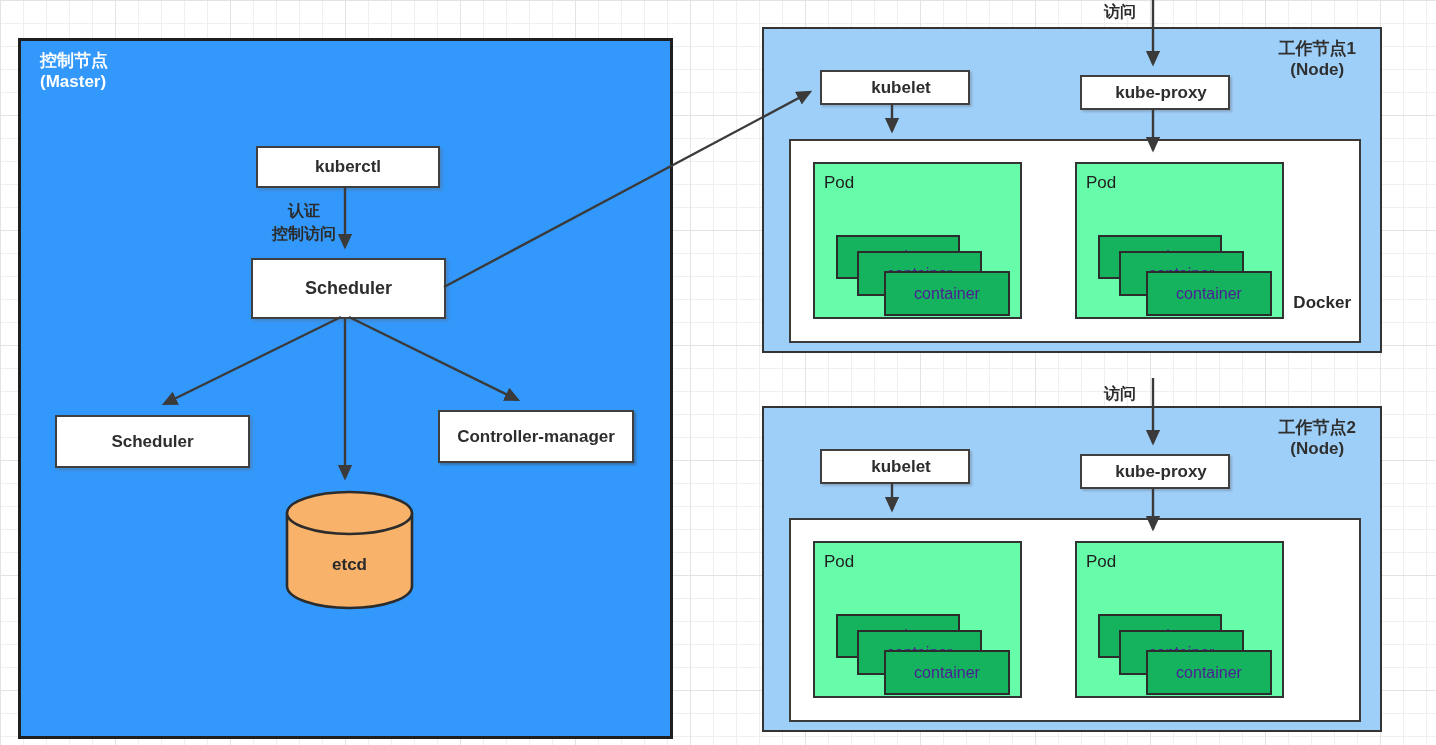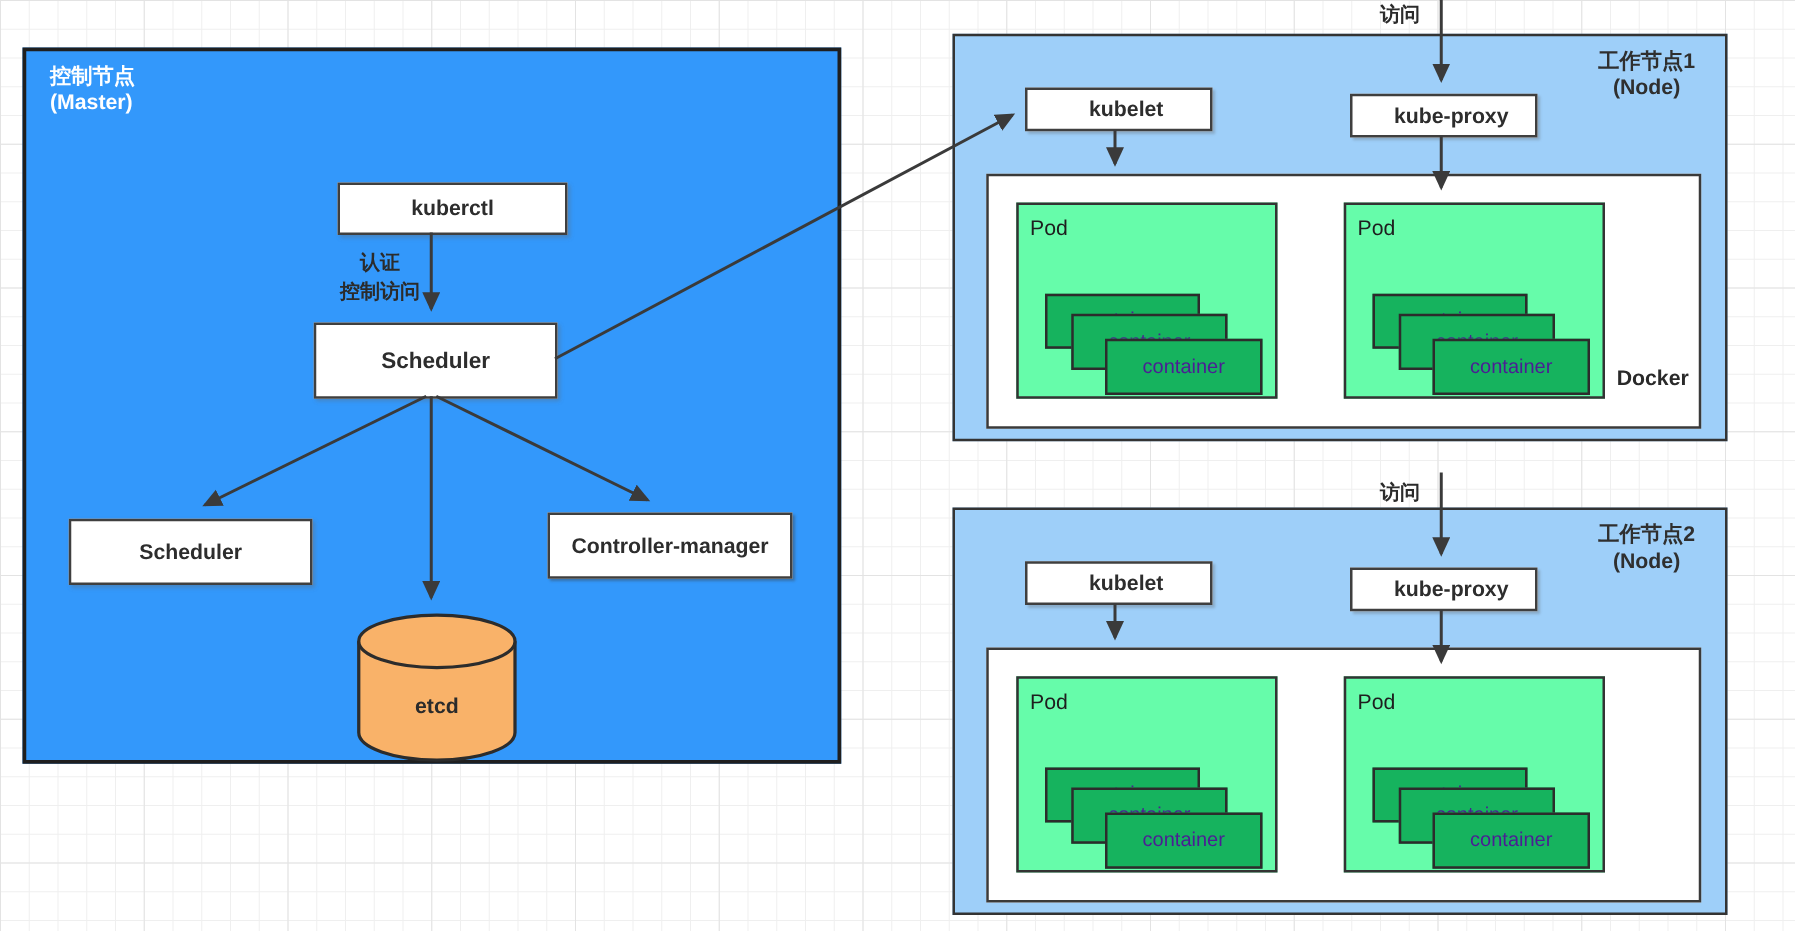--- a/index.html
+++ b/index.html
@@ -24,21 +24,21 @@
   .shape-box{
     position:absolute;
     background:var(--box_white);
     border:2px solid #3f3f3f;
     box-shadow:2px 2px 3px rgba(100,100,100,.35);
     display:flex;align-items:center;justify-content:center;
     font-weight:bold;font-size:17px;color:var(--text_dark);
     white-space:nowrap;
   }
   .master{
-    left:18px;top:38px;width:655px;height:573px;
+    left:18px;top:38px;width:655px;height:701px;
     background:var(--master_blue);
     border:3px solid #1f1f1f;
   }
   .master-title{
     left:19px;top:9px;color:#ffffff;font-weight:bold;font-size:17px;line-height:21px;
   }
   .node{
     width:620px;height:326px;
     background:var(--node_blue);
     border:2px solid #333333;
@@ -82,21 +82,21 @@
     font-weight:bold;font-size:17px;color:#2a2a2a;margin-top:28px;
   }
   .access-label{
     position:absolute;width:60px;text-align:center;
     font-weight:bold;font-size:16px;color:#2b2b2b;
   }
   .auth-label{
     position:absolute;left:237px;top:158px;width:92px;text-align:center;
     font-weight:bold;font-size:16px;line-height:23px;color:#2b2b2b;
   }
-  .kuberctl-box{left:235px;top:105px;width:184px;height:42px;margin-left:14px;}
+  .kuberctl-box{left:235px;top:105px;width:184px;height:42px;}
   .apiserver-box{left:230px;top:217px;width:195px;height:61px;font-size:18px;}
   .scheduler-box{left:34px;top:374px;width:195px;height:53px;align-items:center;}
   .cm-box{left:417px;top:369px;width:196px;height:53px;}
   .etcd-wrap{left:263px;top:448px;width:131px;height:124px;}
   .etcd-label{
     position:absolute;left:0;top:66px;width:131px;text-align:center;
     font-weight:bold;font-size:17px;color:#2b2b2b;
   }
   svg.overlay{
     position:absolute;left:0;top:0;width:1436px;height:745px;

